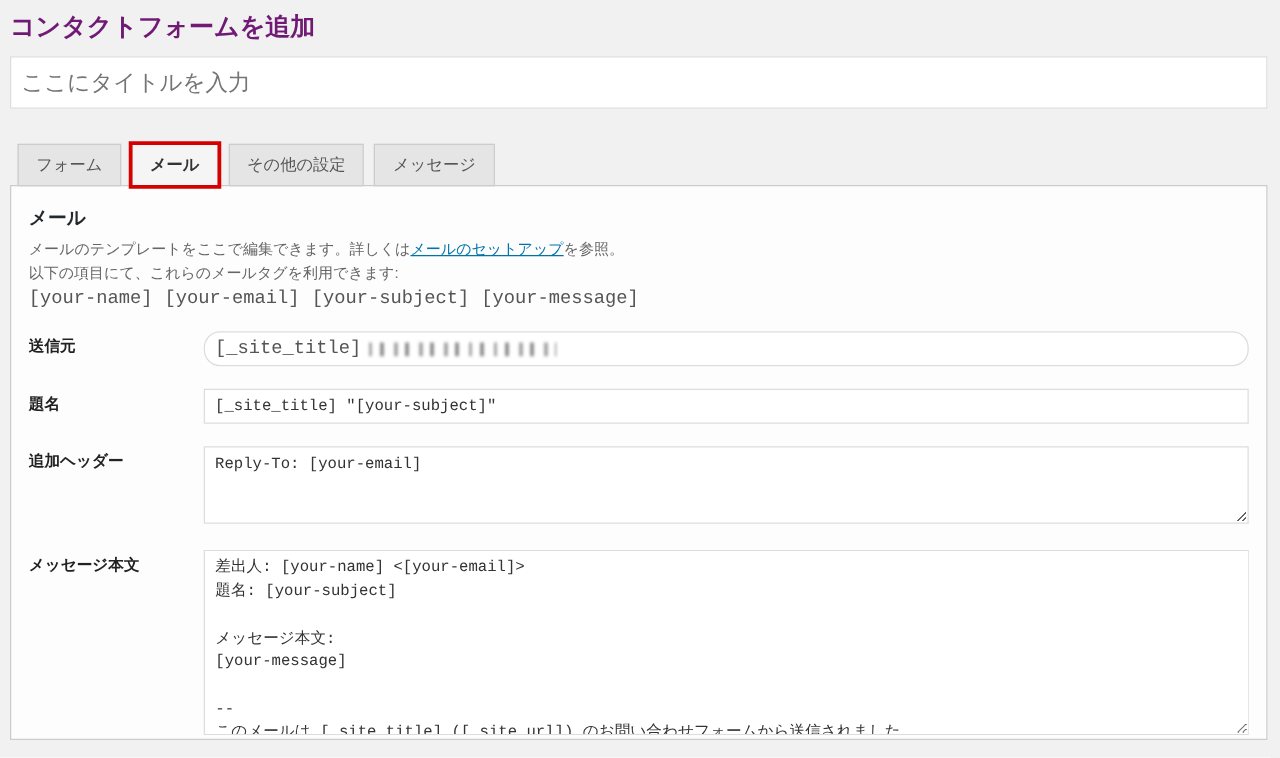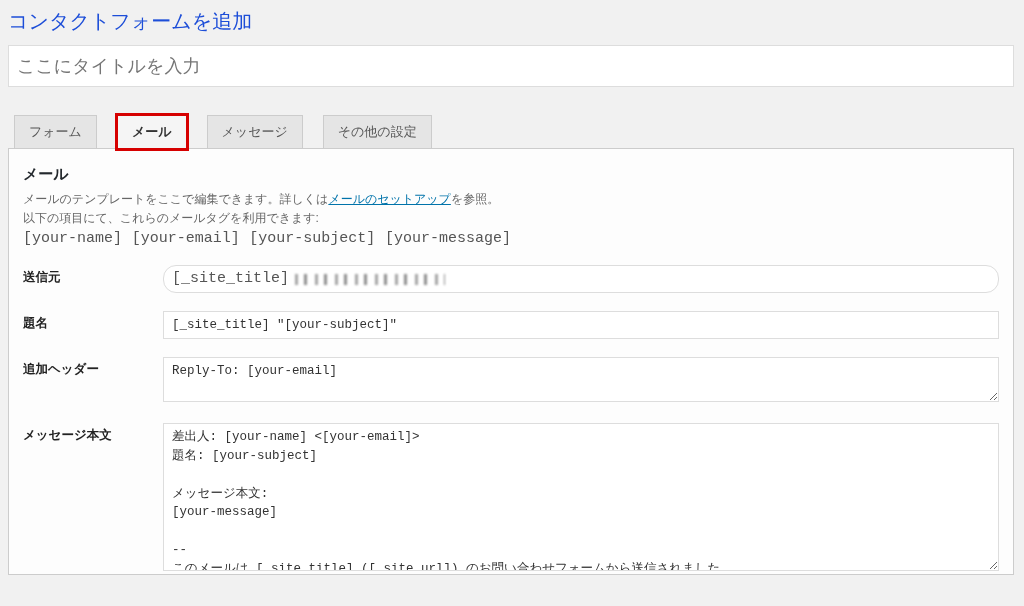--- a/index.html
+++ b/index.html
@@ -9,41 +9,41 @@
     font-family: -apple-system, BlinkMacSystemFont, "Segoe UI", "Hiragino Sans", "Meiryo", sans-serif;
     font-size: 13px;
     background: #f1f1f1;
     color: #32373c;
   }
   .wrap {
     padding: 8px 10px 0 8px;
   }
   h1 {
     font-size: 20px;
-    font-weight: 400;
+    font-weight: 700;
     margin: 0 0 10px 0;
-    color: #1d4ed8;
+    color: #701a75;
   }
   .title-input {
     width: 100%;
     padding: 18px 8px;
     font-size: 18px;
     height: 42px;
     line-height: 1.4;
     border: 1px solid #ddd;
     background: #fff;
     color: #888;
     outline: none;
   }
   .tabs-and-panel {
     margin-top: 28px;
   }
   .tabs {
     display: flex;
-    gap: 16px;
+    gap: 4px;
     margin-bottom: -1px;
     position: relative;
     z-index: 2;
     padding-left: 6px;
   }
   .tab {
     padding: 7px 14px;
     font-size: 13px;
     color: #555;
     border: 1px solid #ccc;
@@ -122,21 +122,21 @@
     font-family: Consolas, Monaco, "Courier New", monospace;
     font-size: 12.5px;
     color: #333;
     line-height: 1.5;
     resize: both;
   }
   .text-input {
     height: 28px;
   }
   .textarea.small {
-    height: 45px;
+    height: 62px;
   }
   .textarea.big {
     height: 148px;
     resize: vertical;
   }
   .sender-value {
     display: inline-flex;
     align-items: center;
     gap: 6px;
     border-radius: 13px;
@@ -156,22 +156,22 @@
 
 <div class="wrap">
   <h1>コンタクトフォームを追加</h1>
 
   <input type="text" class="title-input" placeholder="ここにタイトルを入力" style="">
 
   <div class="tabs-and-panel">
     <div class="tabs">
       <div class="tab">フォーム</div>
       <div class="tab active highlight-box">メール</div>
+      <div class="tab">その他の設定</div>
       <div class="tab">メッセージ</div>
-      <div class="tab">その他の設定</div>
     </div>
 
     <div class="panel">
       <h2>メール</h2>
       <p class="panel-desc">
         <span>メールのテンプレートをここで編集できます。詳しくは</span><a href="#">メールのセットアップ</a><span>を参照。</span><br>
         <span>以下の項目にて、これらのメールタグを利用できます:</span>
       </p>
       <div class="mail-tags">
         <span class="mono tag">[your-name]</span>

